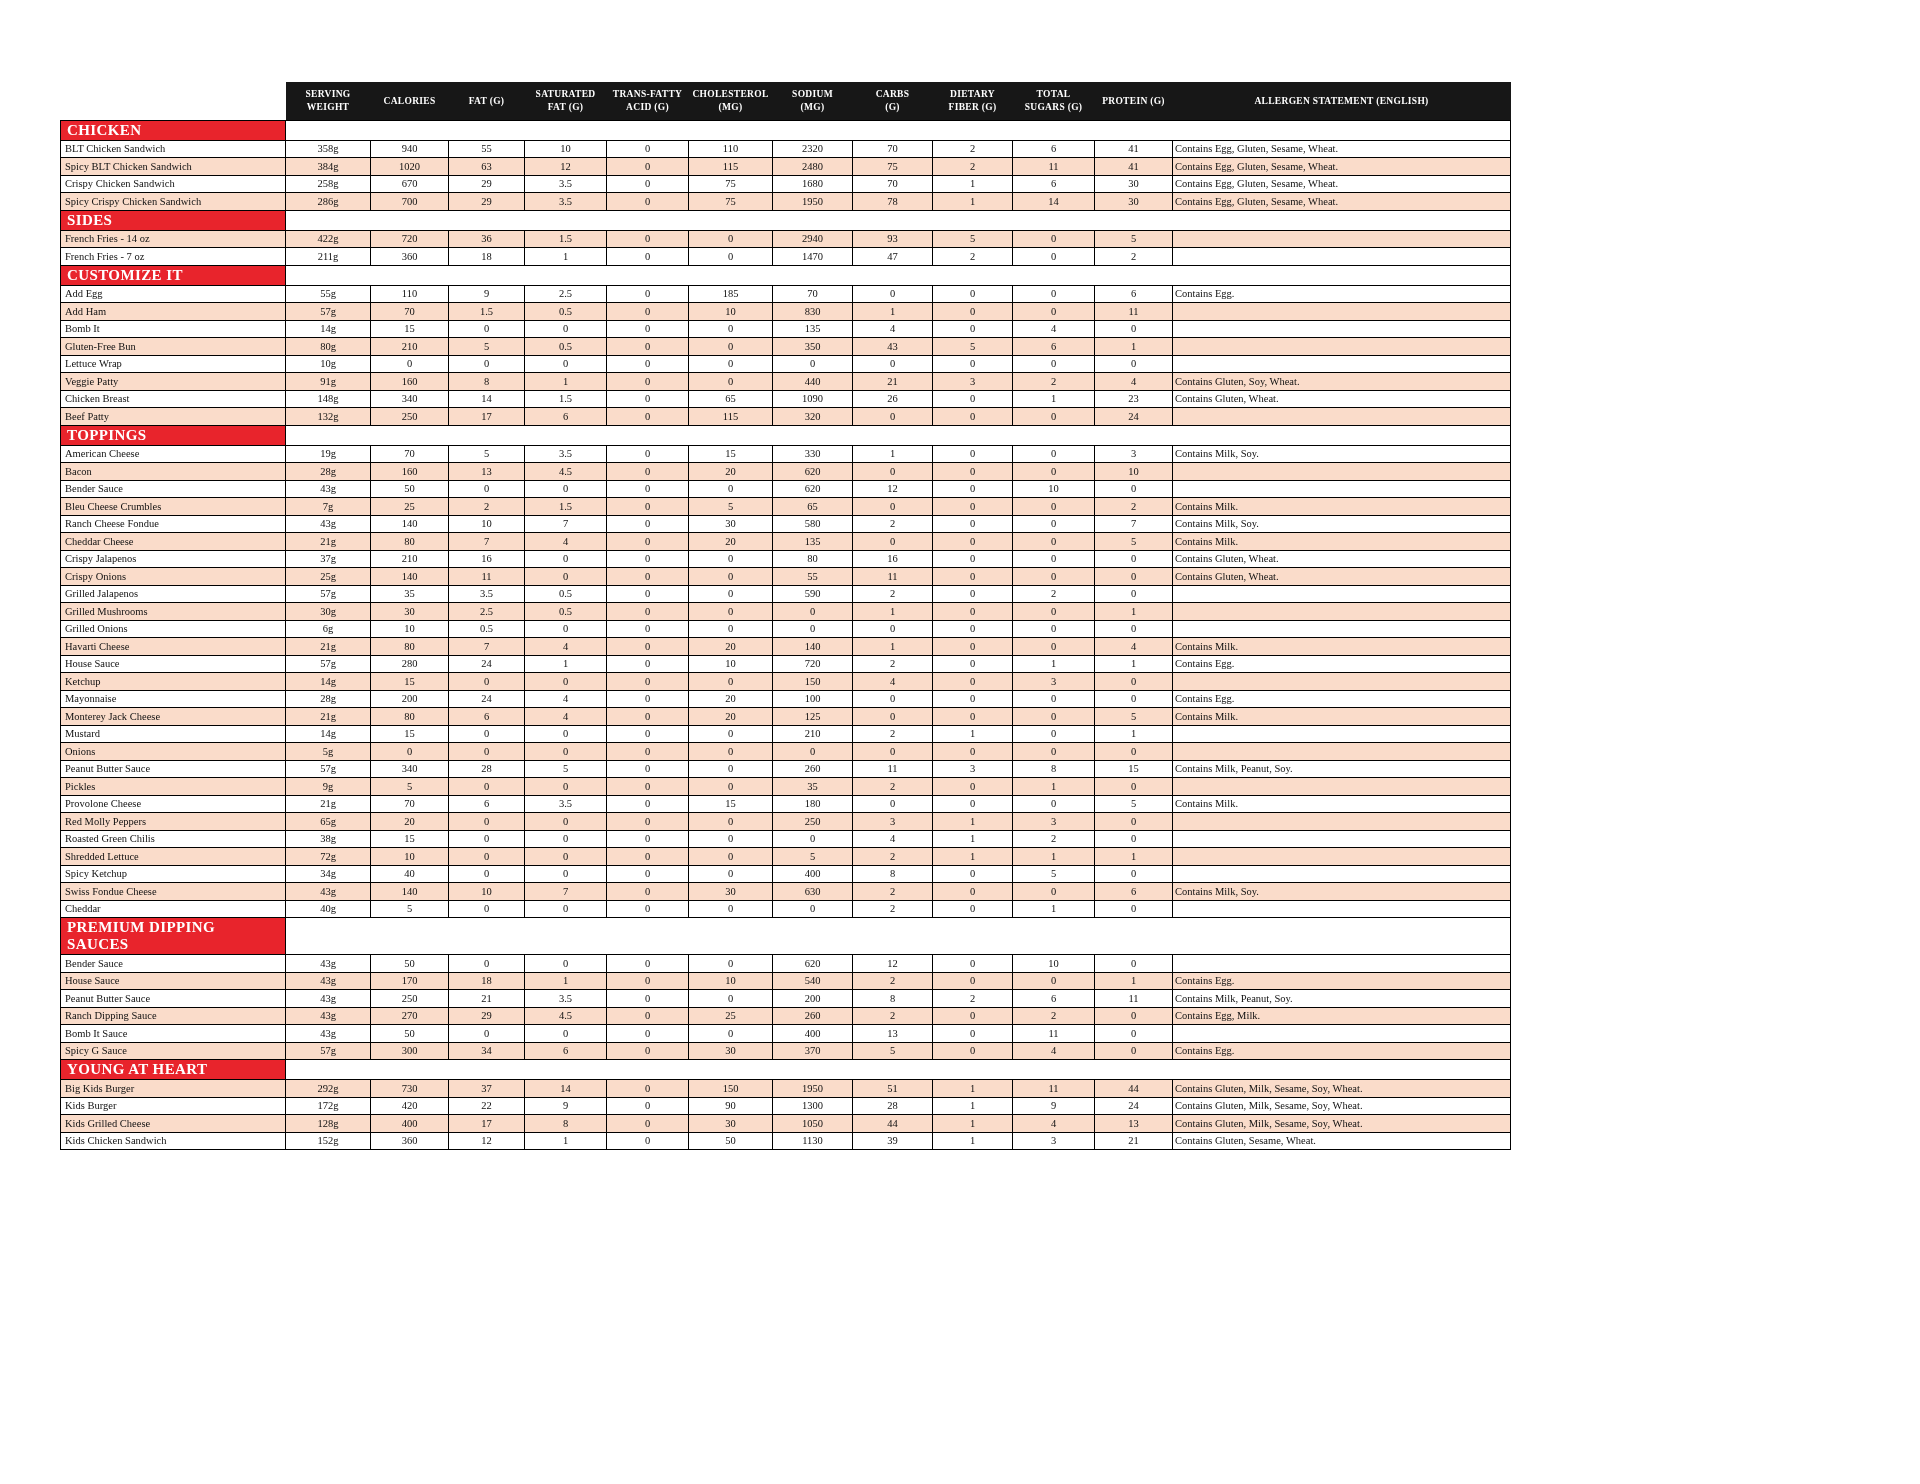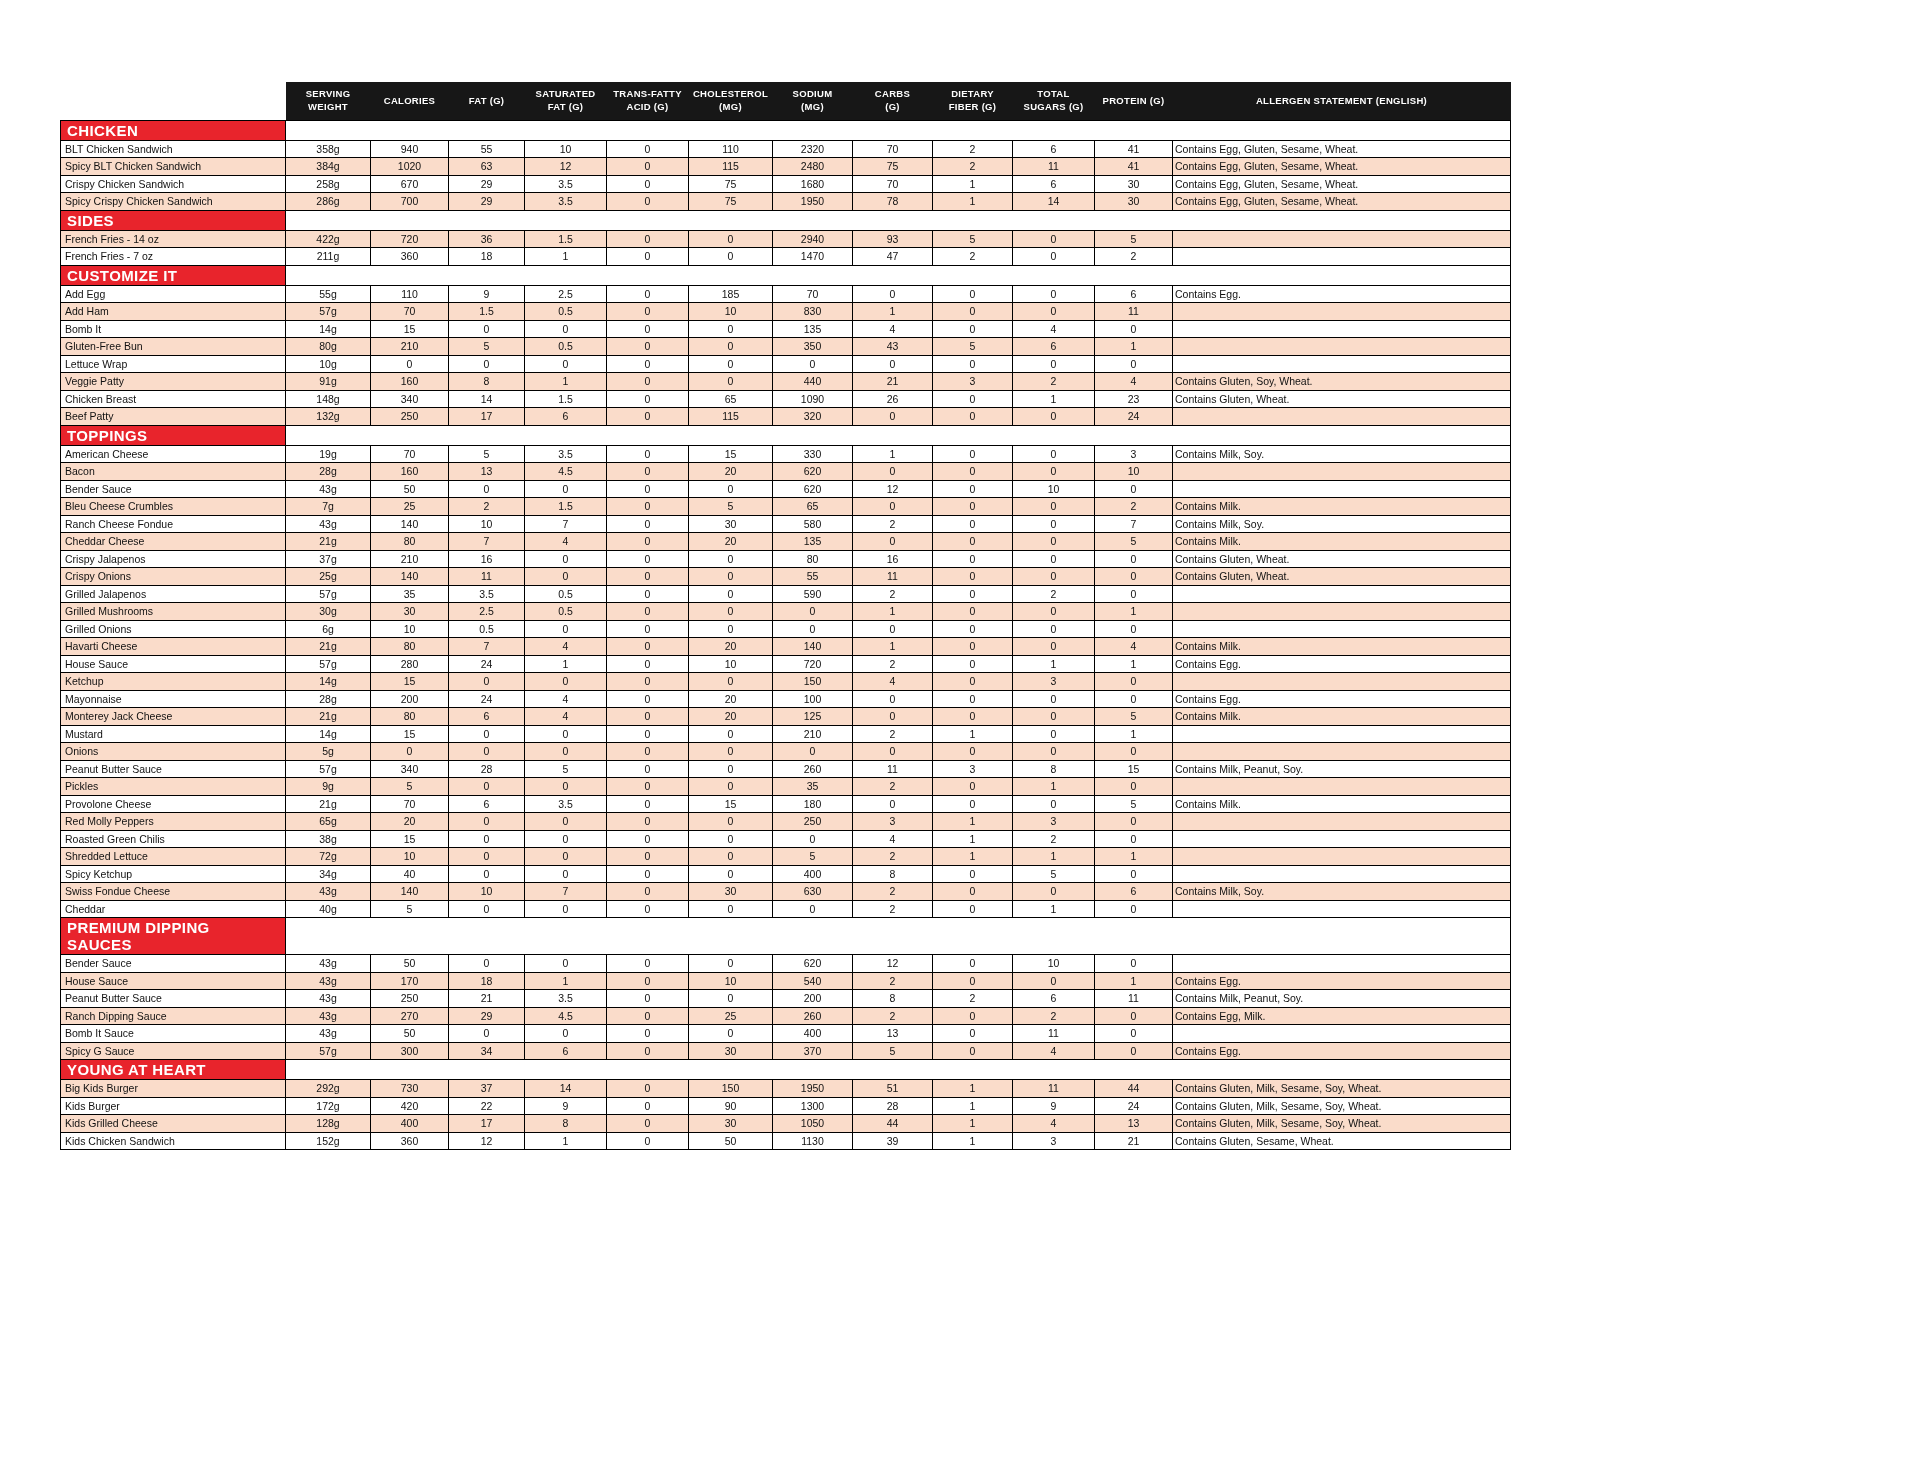--- a/index.html
+++ b/index.html
@@ -14,20 +14,21 @@
   .sheet {
     position: absolute;
     left: 60px;
     top: 82px;
     width: 1450px;
   }
   table.nutrition-table {
     border-collapse: collapse;
     table-layout: fixed;
     width: 1450px;
+    font-family: Liberation Serif, serif;
   }
   
   thead th {
     background: var(--header-bg, #171717);
     color: #ffffff;
     font-size: 9.5px;
     font-weight: bold;
     text-transform: uppercase;
     text-align: center;
     vertical-align: middle;

